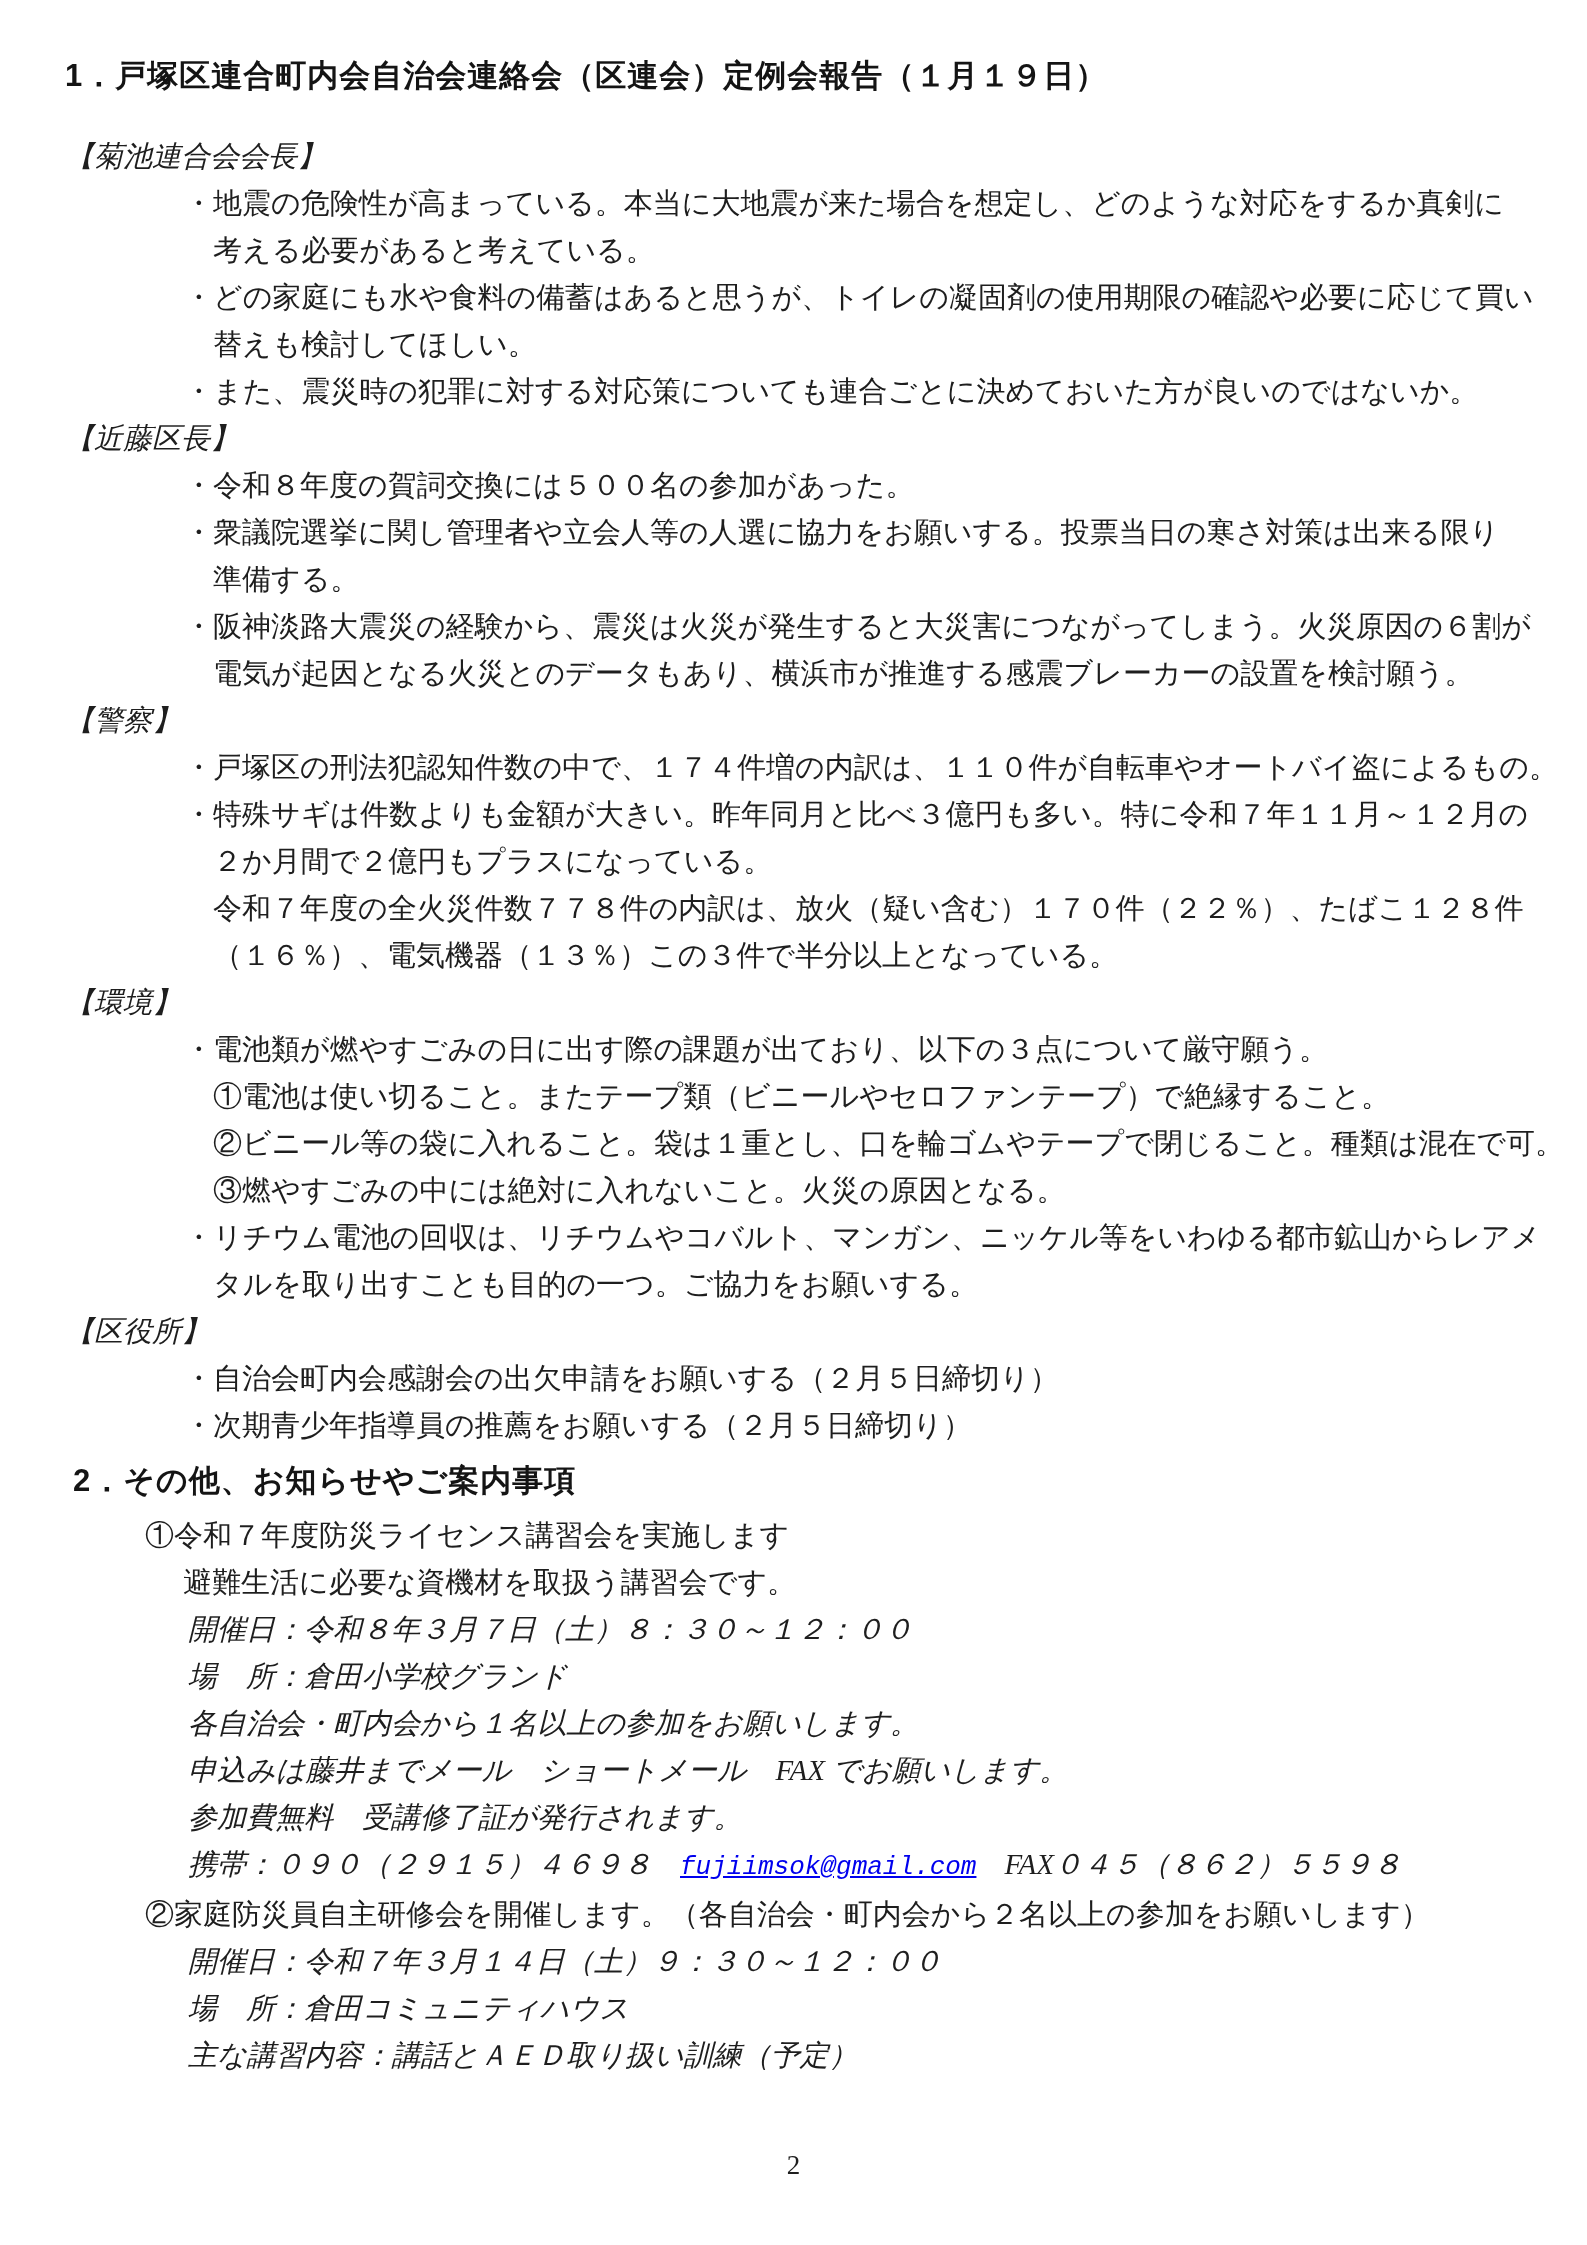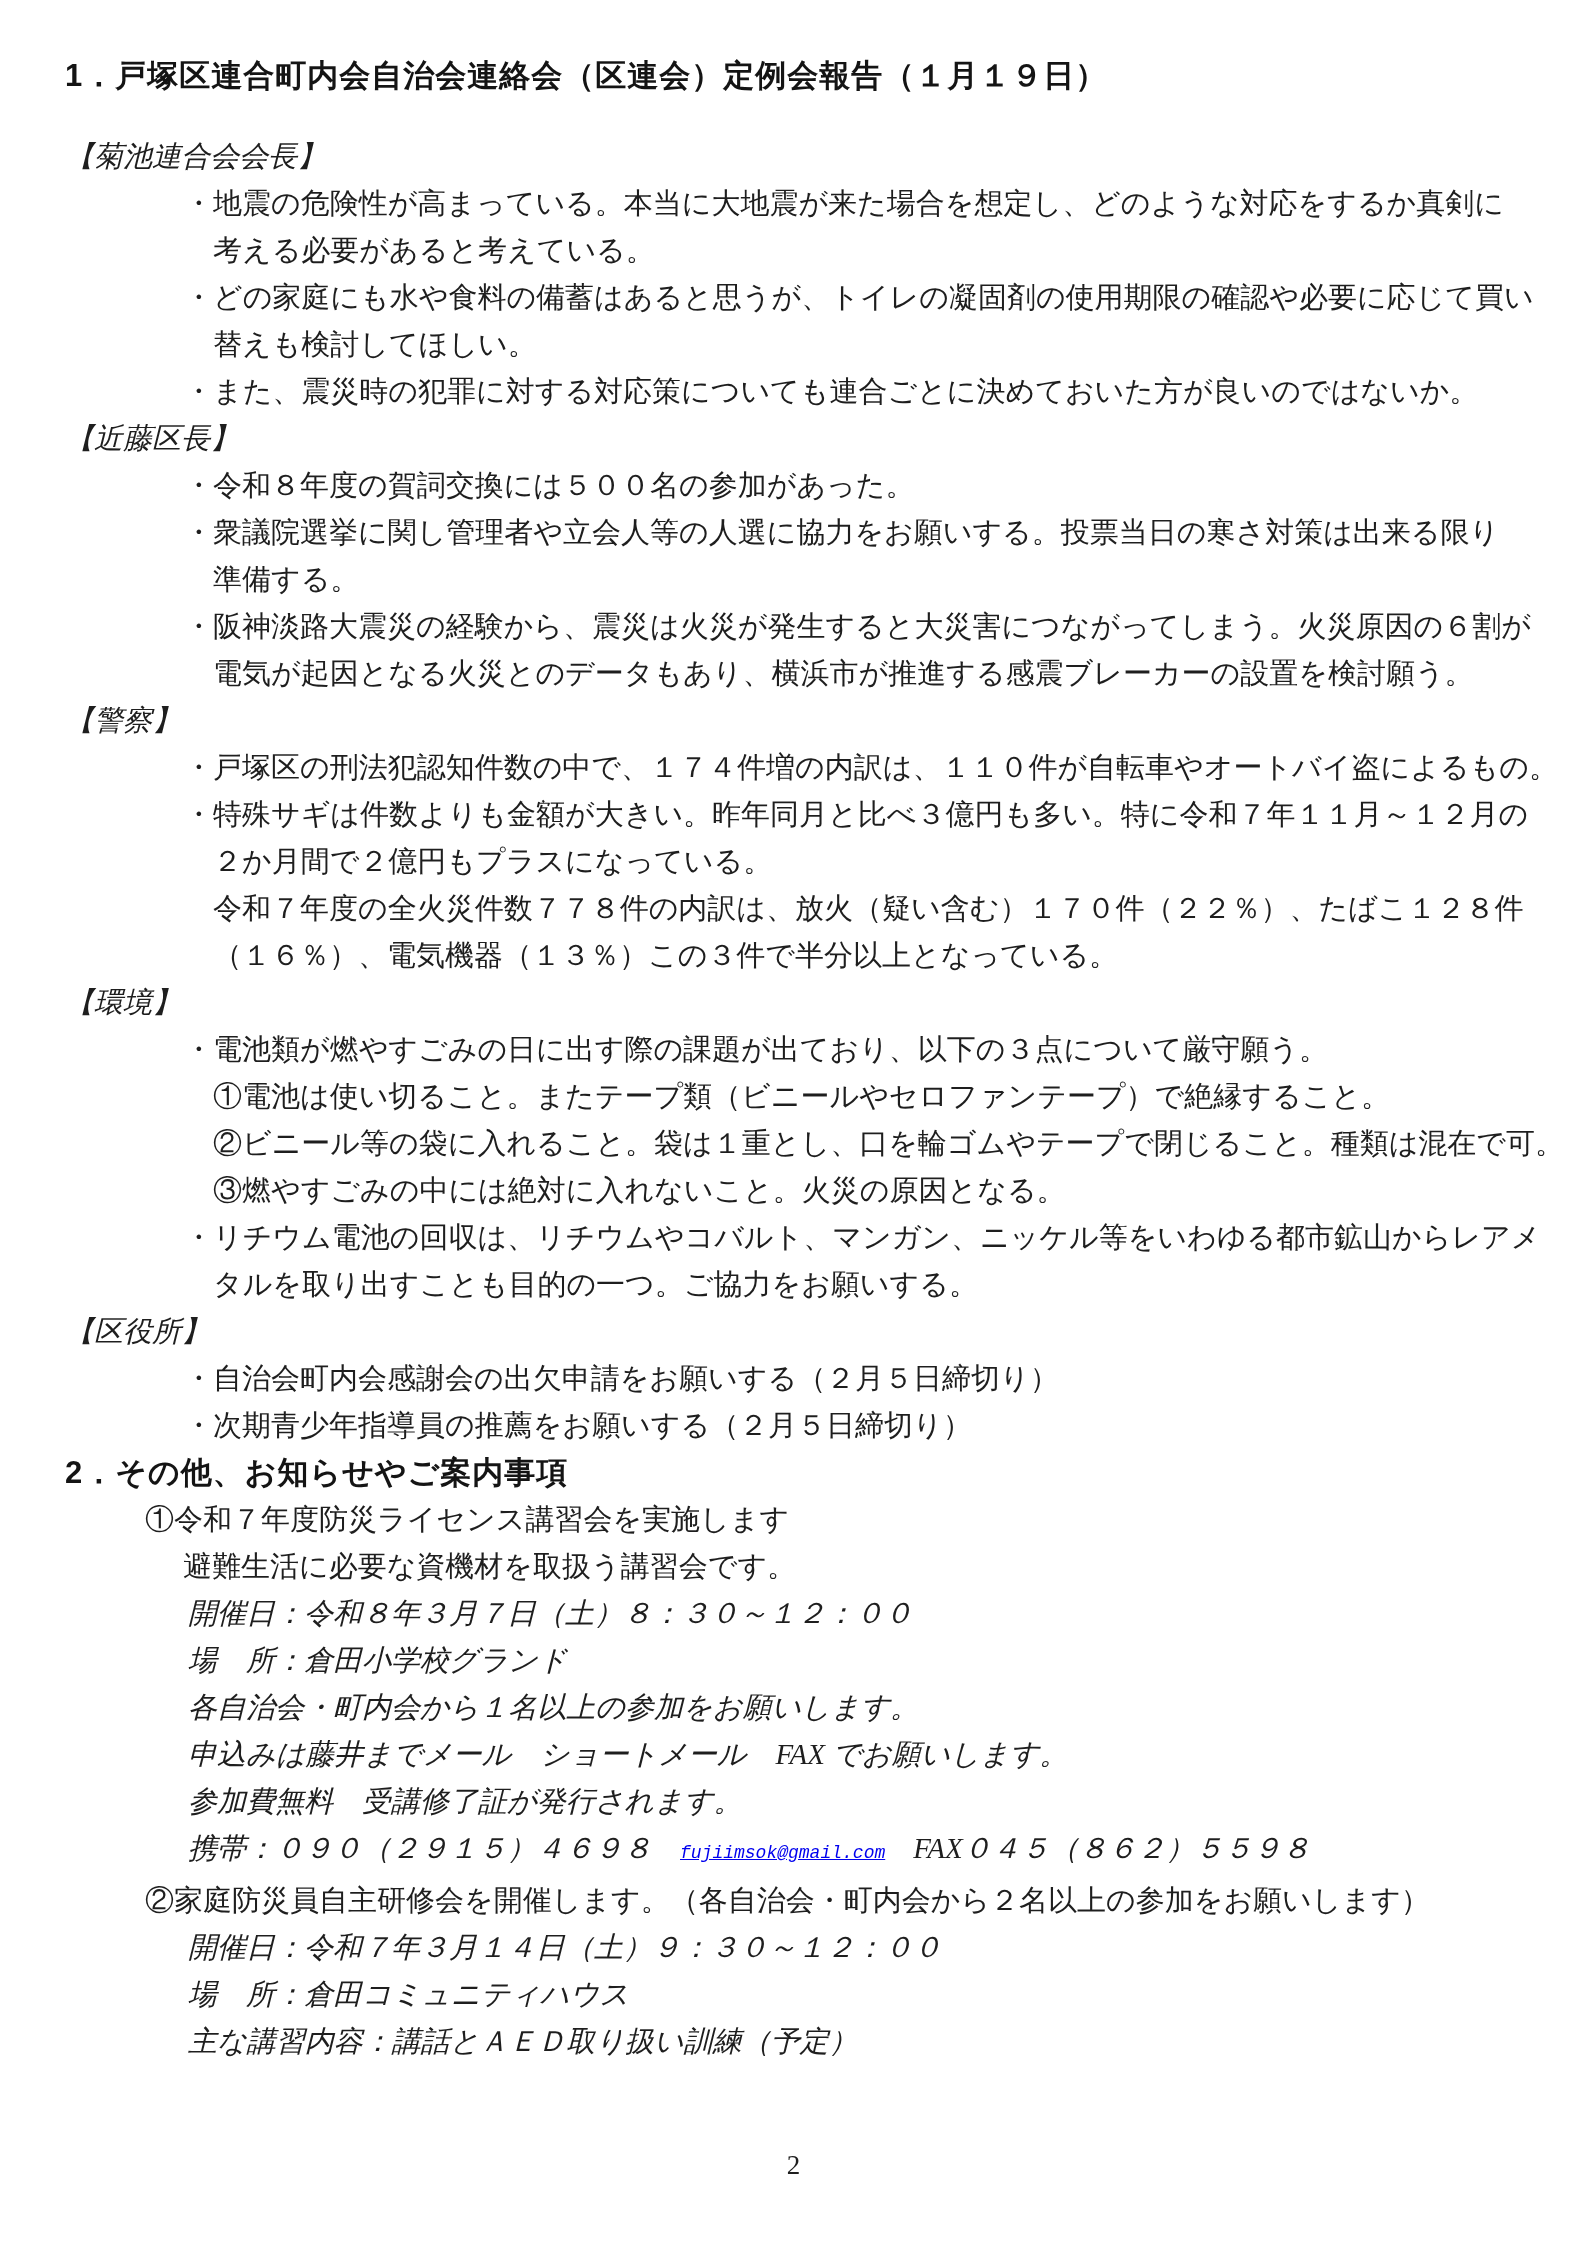--- a/index.html
+++ b/index.html
@@ -8,34 +8,34 @@
     background:#ffffff;color:#1e1e1e;position:relative;
     padding:52px 22px 0 65px;
     font-family:"Liberation Serif","DejaVu Serif",serif;
     font-size:29px;
   }
   .page{width:1500px;position:relative;}
   p{margin:0;line-height:47px;}
   .sec-heading{
     font-family:"Liberation Sans","DejaVu Sans",sans-serif;
     font-weight:bold;font-size:31px;line-height:47px;
-    margin:0;color:#141414;letter-spacing:1px;
+    margin:8px;color:#141414;letter-spacing:1px;
   }
   h1.sec-heading{margin:0 0 34px 0;}
   .ghead{font-style:italic;}
   .bullet{padding-left:148px;text-indent:-29px;white-space:pre-line;}
   .para{margin-left:148px;white-space:pre-line;}
   .numbered{margin-left:148px;}
   .s2-item{margin-left:80px;}
   .s2-sub{margin-left:118px;}
   .s2-detail{margin-left:123px;font-style:italic;}
   .contact > span{margin-right:28px;}
   .email{
     font-family:"Liberation Mono","DejaVu Sans Mono",monospace;
-    font-size:18px;color:#0000ee;text-decoration:underline;
+    font-size:26px;color:#0000ee;text-decoration:underline;
     margin-right:28px;
   }
   .pagenum{
     position:absolute;left:0;right:0;top:2150px;
     text-align:center;font-size:27px;color:#1e1e1e;
   }
 </style>
 </head>
 <body>
 

